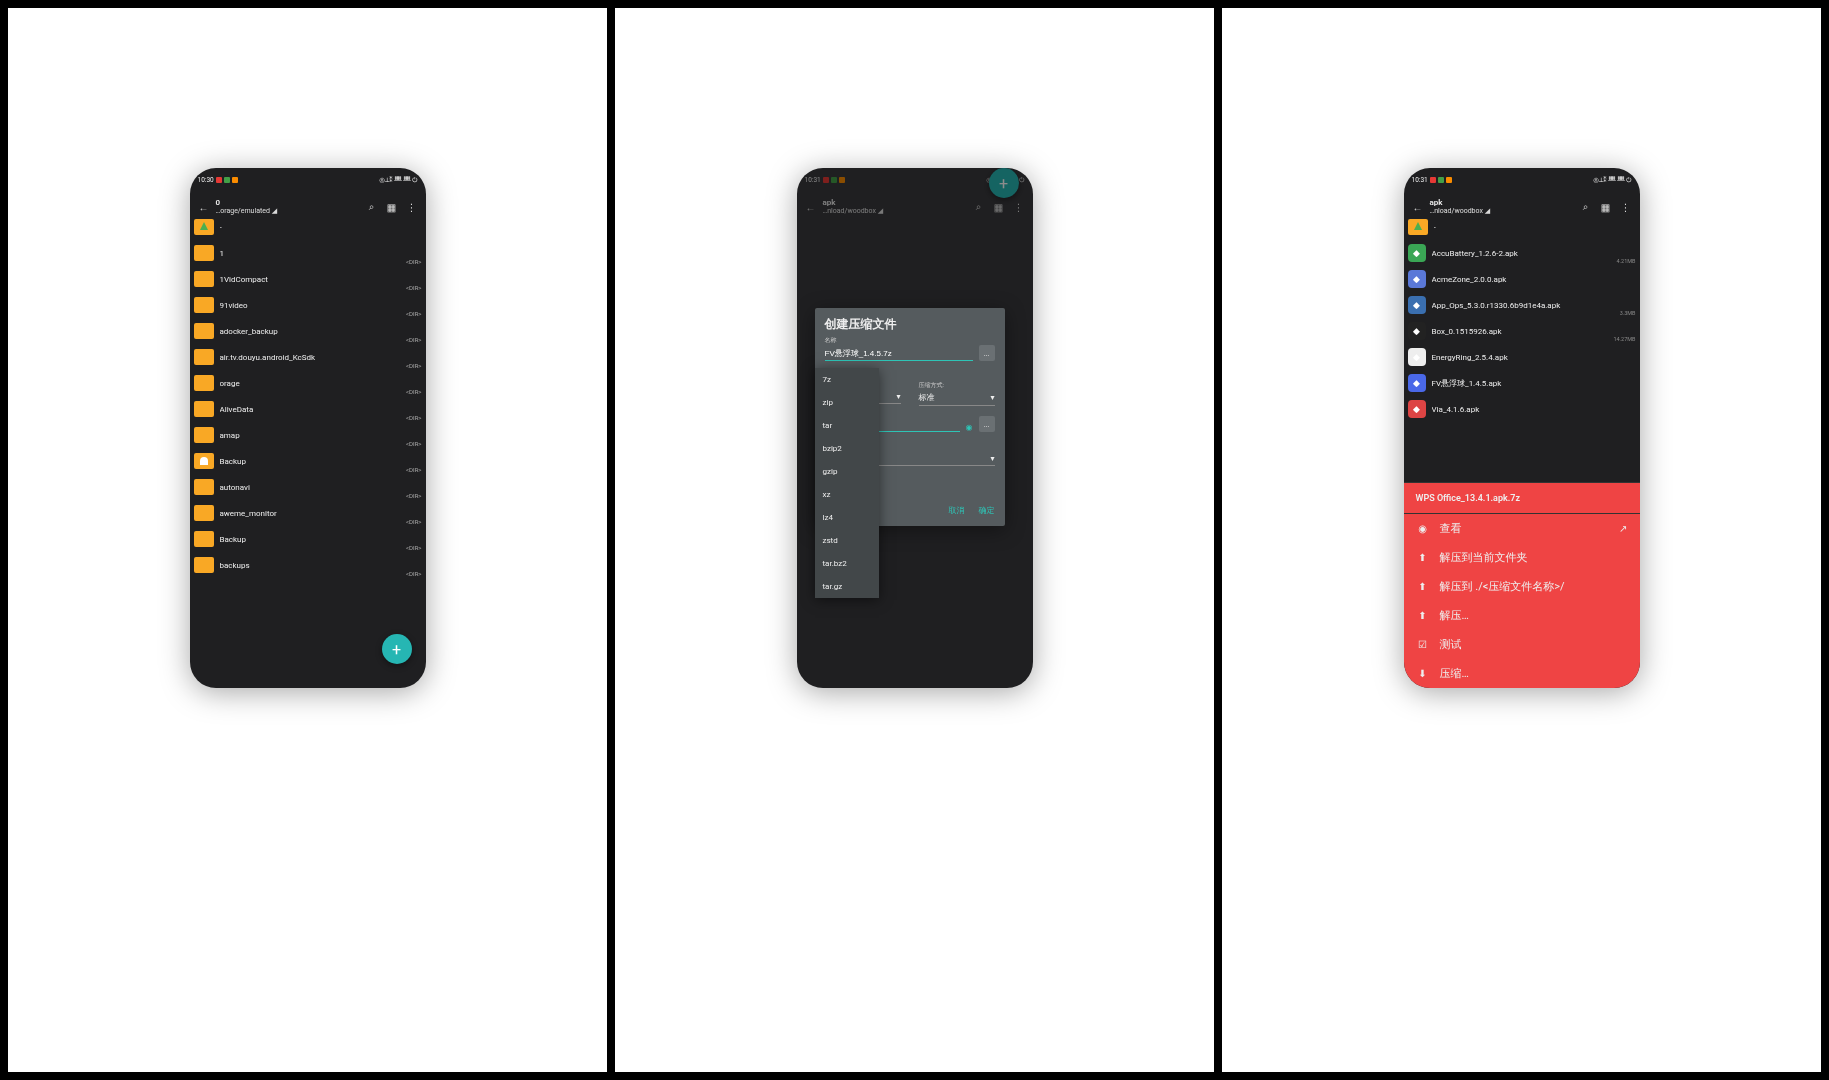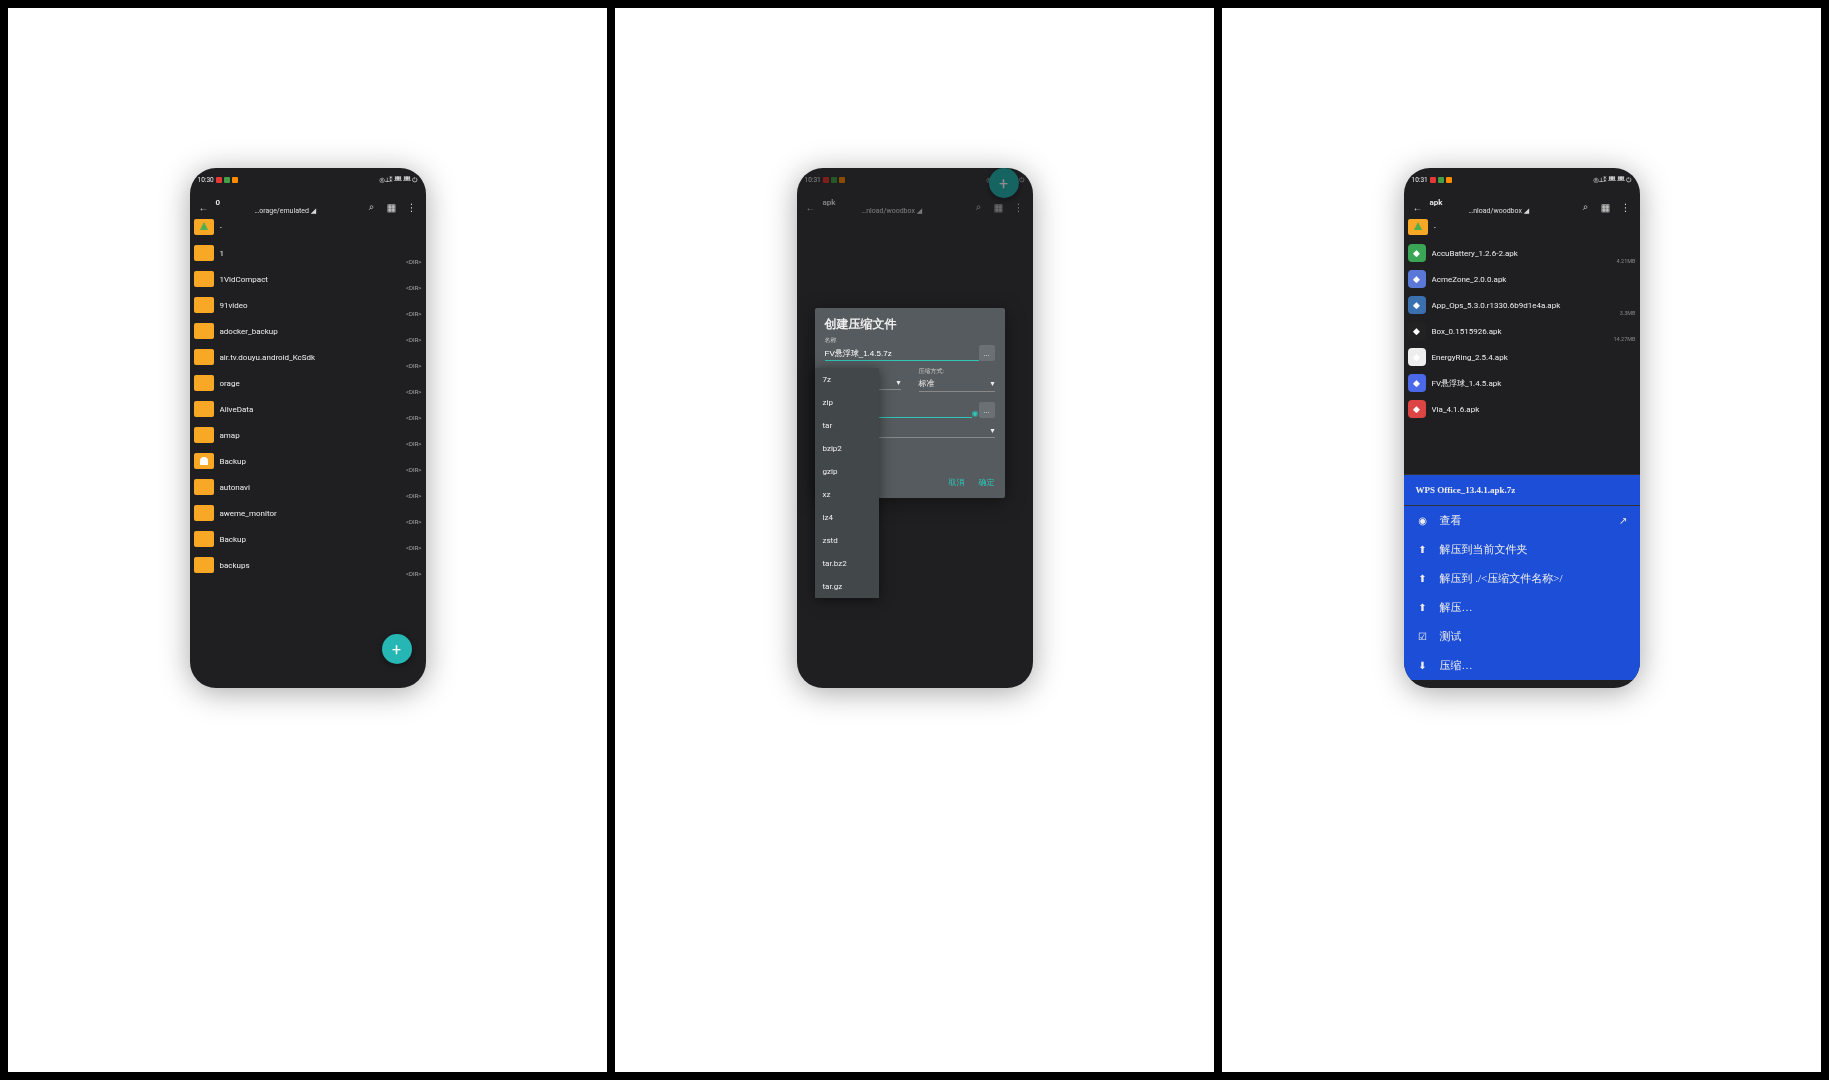--- a/index.html
+++ b/index.html
@@ -49,21 +49,21 @@
   .status-pill { display:inline-block; width:6px; height:6px; border-radius:1px; }
   .app-bar {
     height: 30px;
     display: flex;
     align-items: center;
     padding: 0 6px;
     gap: 4px;
   }
   .app-bar .title-block { flex: 1; line-height: 1.1; }
   .app-bar .title-block .line1 { font-size: 8px; font-weight: 600; }
-  .app-bar .title-block .line2 { font-size: 7px; opacity: .9; margin-left: 39px; }
+  .app-bar .title-block .line2 { font-size: 7px; opacity: .9; }
   .icon-btn {
     width: 16px; height: 16px;
     display: flex; align-items: center; justify-content: center;
     font-size: 10px;
     color: #ddd;
     cursor: pointer;
   }
   .file-list { position: absolute; top: 46px; left:0; right:0; bottom:0; overflow: hidden; }
   .row {
     display: flex;
@@ -143,21 +143,21 @@
     top: 140px;
     width: 190px;
     background: #555b5e;
     border-radius: 2px;
     padding: 8px 10px 10px 10px;
     font-size: 8px;
     box-shadow: 0 4px 20px rgba(0,0,0,.4);
   }
   .dialog .d-title { font-size: 12px; font-weight: 600; margin-bottom:3px; }
   .dialog .tiny { font-size: 6px; color:#ccc; }
-  .dialog .input-row { display:flex; align-items:flex-end; margin-bottom:6px; }
+  .dialog .input-row { display:flex; align-items:flex-end; gap:6px; margin-bottom:20px; }
   .dialog input[type=text] {
     flex:1;
     background: transparent;
     border: none;
     border-bottom: 1px solid #2ec4b6;
     color:#fff;
     font-size:8px;
     padding:2px 0;
     outline:none;
   }
@@ -181,24 +181,23 @@
     left:18px;
     top:200px;
     width:64px;
     background:#424749;
     box-shadow: 0 2px 12px rgba(0,0,0,.5);
   }
   .format-list .opt { padding:7px 8px; font-size:8px; cursor:pointer; }
   
   .sheet {
     position: absolute;
-    left: 0; right: 0; bottom: 8px;
-    background: #1d4ed8;
+    left: 0; right: 0; bottom: 0;
+    background: #ef4444;
     border-top: 1px solid #333;
-    font-family: Liberation Serif, serif;
   }
   .sheet-title {
     padding: 10px 12px;
     font-size: 9px;
     font-weight: 600;
     border-bottom: 1px solid #333;
   }
   .sheet-row {
     display:flex; align-items:center;
     padding: 7px 12px;

